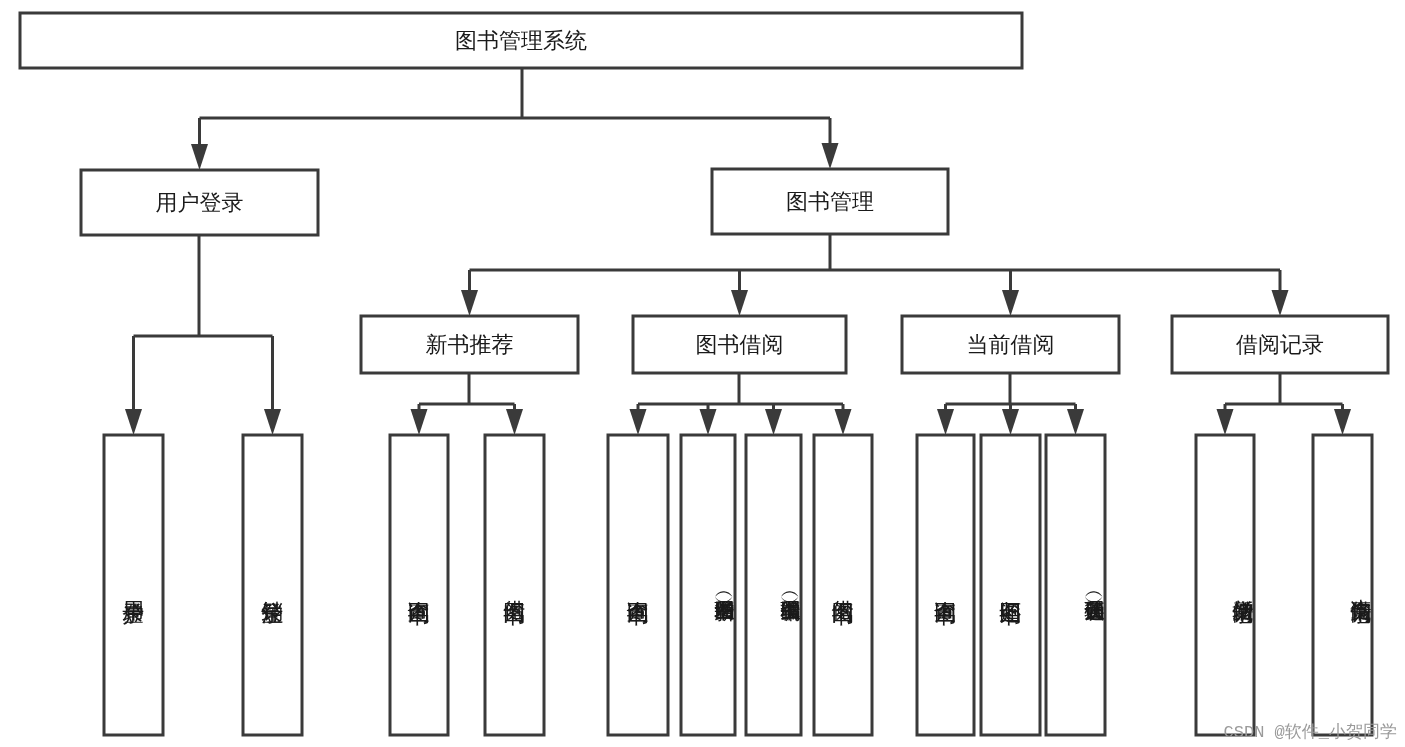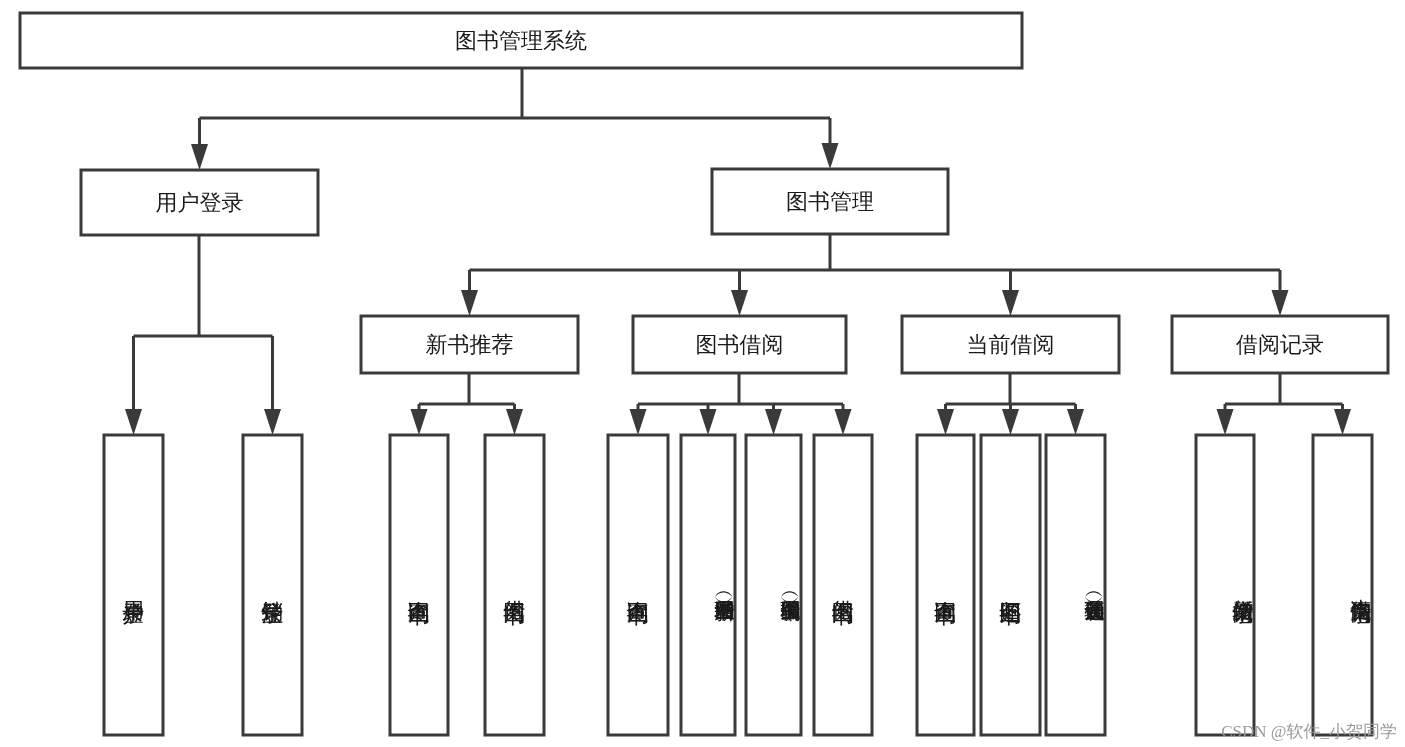--- a/index.html
+++ b/index.html
@@ -29,21 +29,21 @@
     display:flex;
     align-items:flex-start;
     justify-content:center;
     white-space:nowrap;
     pointer-events:none;
     font-family:"DejaVu Sans","Liberation Sans",sans-serif;
   }
   #watermark{
     position:absolute;right:8px;bottom:4px;
     font-size:17px;color:#9a9a9a;
-    font-family:Liberation Serif, serif;
+    font-family:Liberation Mono, monospace;
     white-space:nowrap;
   }
 </style>
 </head>
 <body>
 
 <div id="diagram-root">
   <svg id="tree" viewBox="0 0 1405 747" xmlns="http://www.w3.org/2000/svg">
       <g>
         <line x1="522" y1="68" x2="522" y2="118" class="edge"></line>

